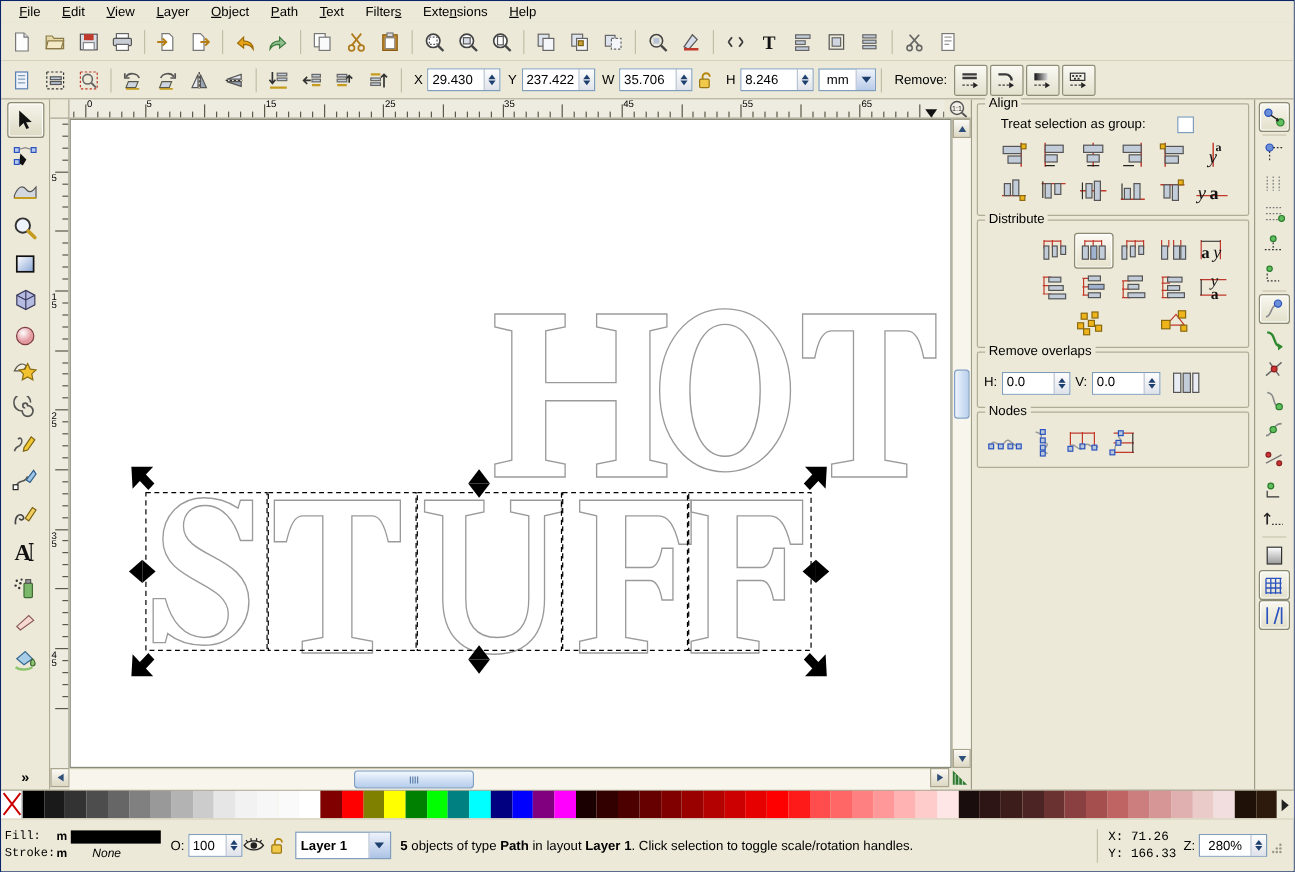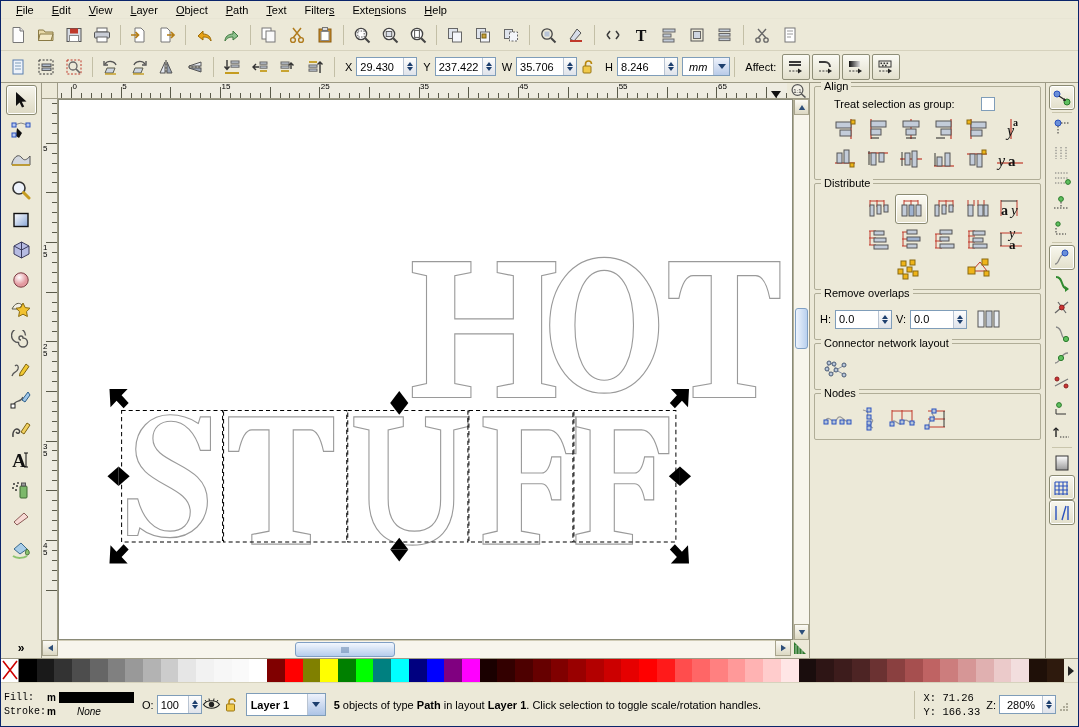--- a/index.html
+++ b/index.html
@@ -54,21 +54,21 @@
   .spin input { border:0; outline:0; height:17px; width:46px; font-size:11px;
                 font-family:"Liberation Sans",sans-serif; padding:0 3px; background:#fff; }
   .spin .arrows { width:13px; height:17px; display:flex; flex-direction:column;
                   justify-content:center; align-items:center; gap:1px;
                   background:linear-gradient(to bottom,#fdfdfd,#dfe3ea); border-left:1px solid #b9c4d2; }
   .ar { width:0;height:0;border-left:3px solid transparent;border-right:3px solid transparent; }
   .ar.up { border-bottom:4px solid #1d3f6e; }
   .ar.dn { border-top:4px solid #1d3f6e; }
   .unitsel { display:flex; align-items:center; border:1px solid #7f9db9; background:#fff;
              height:19px; margin-left:4px; }
-  .unitsel span { padding:0 6px; font-size:11px;font-style:italic; }
+  .unitsel span { padding:0 6px; font-size:11px; }
   .unitsel .dd { width:16px; height:17px; background:linear-gradient(to bottom,#eef2fb,#b9cbe8);
                  border-left:1px solid #b9c4d2; display:flex; align-items:center; justify-content:center; }
   .chev { width:0;height:0;border-left:4px solid transparent;border-right:4px solid transparent;
           border-top:5px solid #1d3f6e; }
   .affbtn { width:28px; height:26px; border:1px solid #8e8e78; border-radius:2px;
             background:linear-gradient(to bottom,#fafaf4,#e3e0cd);
             display:flex;align-items:center;justify-content:center;margin-left:2px; }
 
   
   .mainrow { flex:1; display:flex; min-height:0; }
@@ -501,21 +501,21 @@
           <div class="ar dn"></div>
         </div>
     </div>
     <div class="unitsel">
       <span>mm</span>
       <div class="dd">
           <div class="chev"></div>
         </div>
     </div>
     <div class="tsep"></div>
-    <span class="lbl">Affect:</span>
+    <span class="lbl">Remove:</span>
     <div class="affbtn">
       <svg width="20" height="18" viewBox="0 0 20 18">
           <path d="M3 4h12M3 7h12" stroke="#3a3a3a" stroke-width="2"></path>
           <path d="M3 13h9" stroke="#3a3a3a" stroke-width="1" stroke-dasharray="2 1.4"></path>
           <path d="M12 10.5l4 2.5-4 2.5z" fill="#222"></path>
         </svg>
     </div>
     <div class="affbtn">
       <svg width="20" height="18" viewBox="0 0 20 18">
           <path d="M3 4h6a5 5 0 0 1 5 5" fill="none" stroke="#3a3a3a" stroke-width="2"></path>
@@ -1205,42 +1205,20 @@
           <div class="abtn">
             <svg width="26" height="22" viewBox="0 0 26 22">
                 <rect x="3" y="3" width="6" height="16" fill="#e9edf3" stroke="#555"></rect>
                 <rect x="11" y="3" width="6" height="16" fill="#c3ccd9" stroke="#555"></rect>
                 <rect x="19" y="3" width="5" height="16" fill="#e9edf3" stroke="#555"></rect>
               </svg>
           </div>
         </div>
       </div>
 
-      <div class="grp">
-        <div class="cap">Connector network layout</div>
-        <div class="btnrow" style="justify-content:flex-start">
-          <div class="abtn">
-            <svg width="28" height="24" viewBox="0 0 28 24">
-                <g stroke="#8892a6" fill="none">
-                  <path d="M6 6 L4 12 L8 17 L13 13 L11 7 Z"></path>
-                  <path d="M13 13 L20 9M13 13 L20 17"></path>
-                </g>
-                <g fill="#b8c6da" stroke="#4a5a74">
-                  <circle cx="6" cy="6" r="2"></circle>
-                  <circle cx="4" cy="12" r="2"></circle>
-                  <circle cx="8" cy="17" r="2"></circle>
-                  <circle cx="11" cy="7" r="2"></circle>
-                  <circle cx="13" cy="13" r="2"></circle>
-                  <circle cx="21" cy="8" r="2"></circle>
-                  <circle cx="21" cy="18" r="2"></circle>
-                </g>
-              </svg>
-          </div>
-        </div>
-      </div>
 
       <div class="grp">
         <div class="cap">Nodes</div>
         <div class="btnrow" style="justify-content:flex-start">
           <div class="abtn">
             <svg width="30" height="24" viewBox="0 0 30 24">
                 <path d="M3 15 C7 5 11 20 15 12 C19 5 23 18 27 13" fill="none" stroke="#9a9a9a" stroke-width="1.2"></path>
                 <g fill="#b8c6da" stroke="#2a52be">
                   <rect x="2" y="13" width="4" height="4"></rect>
                   <rect x="10" y="13" width="4" height="4"></rect>

